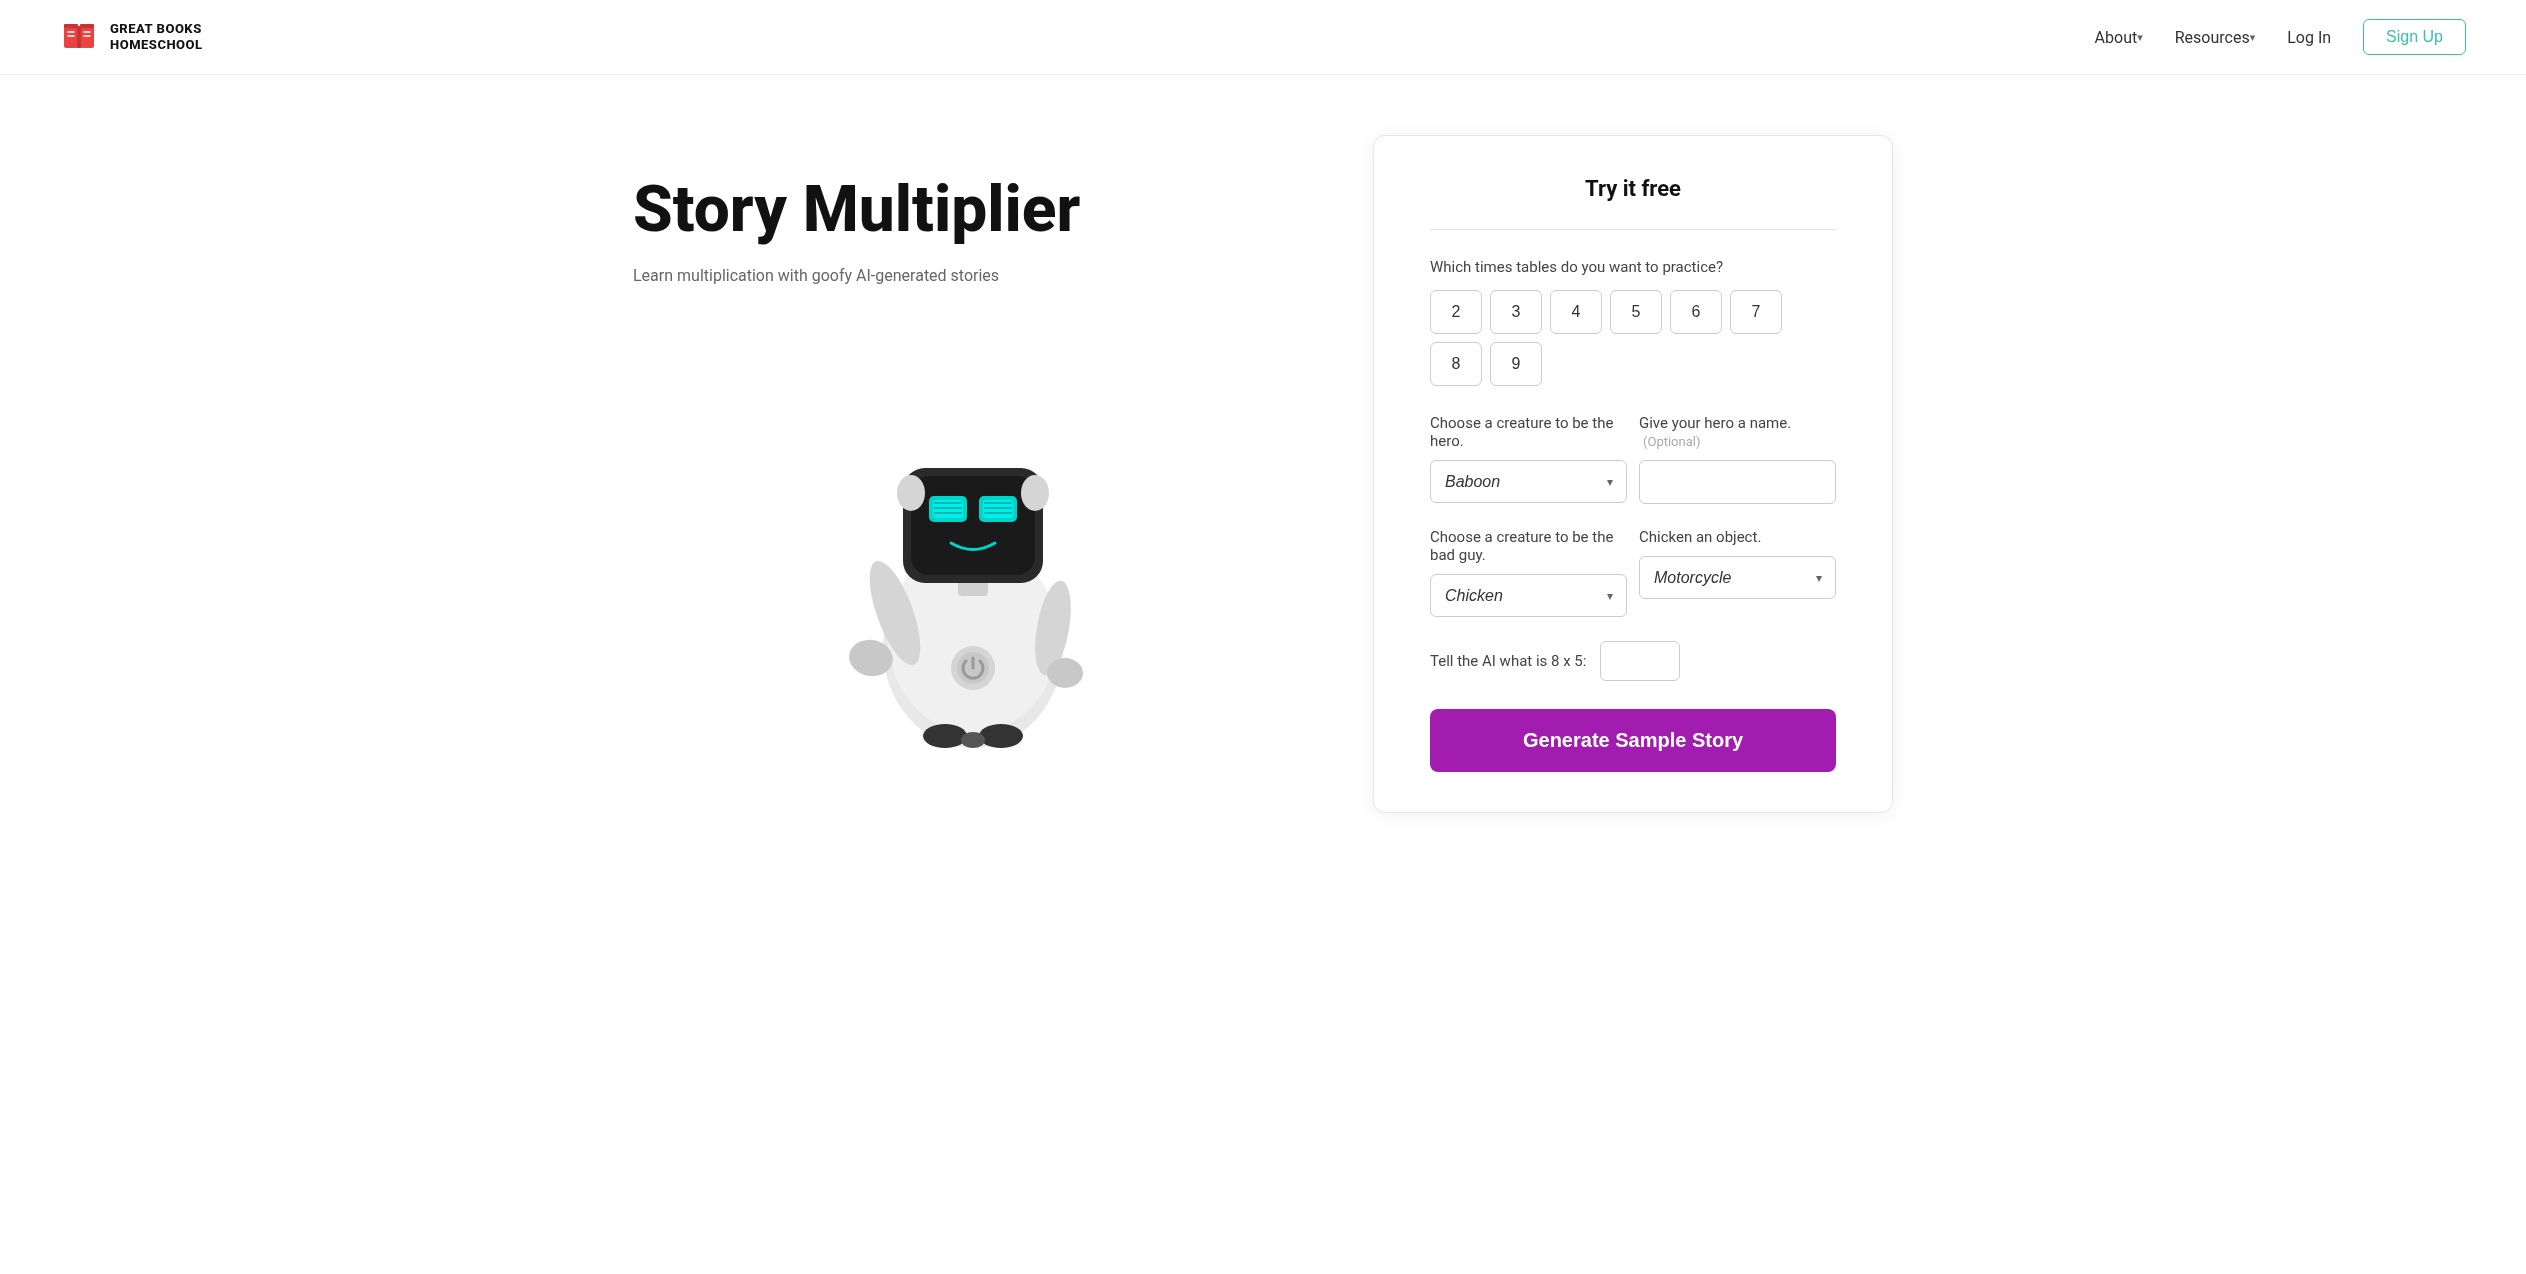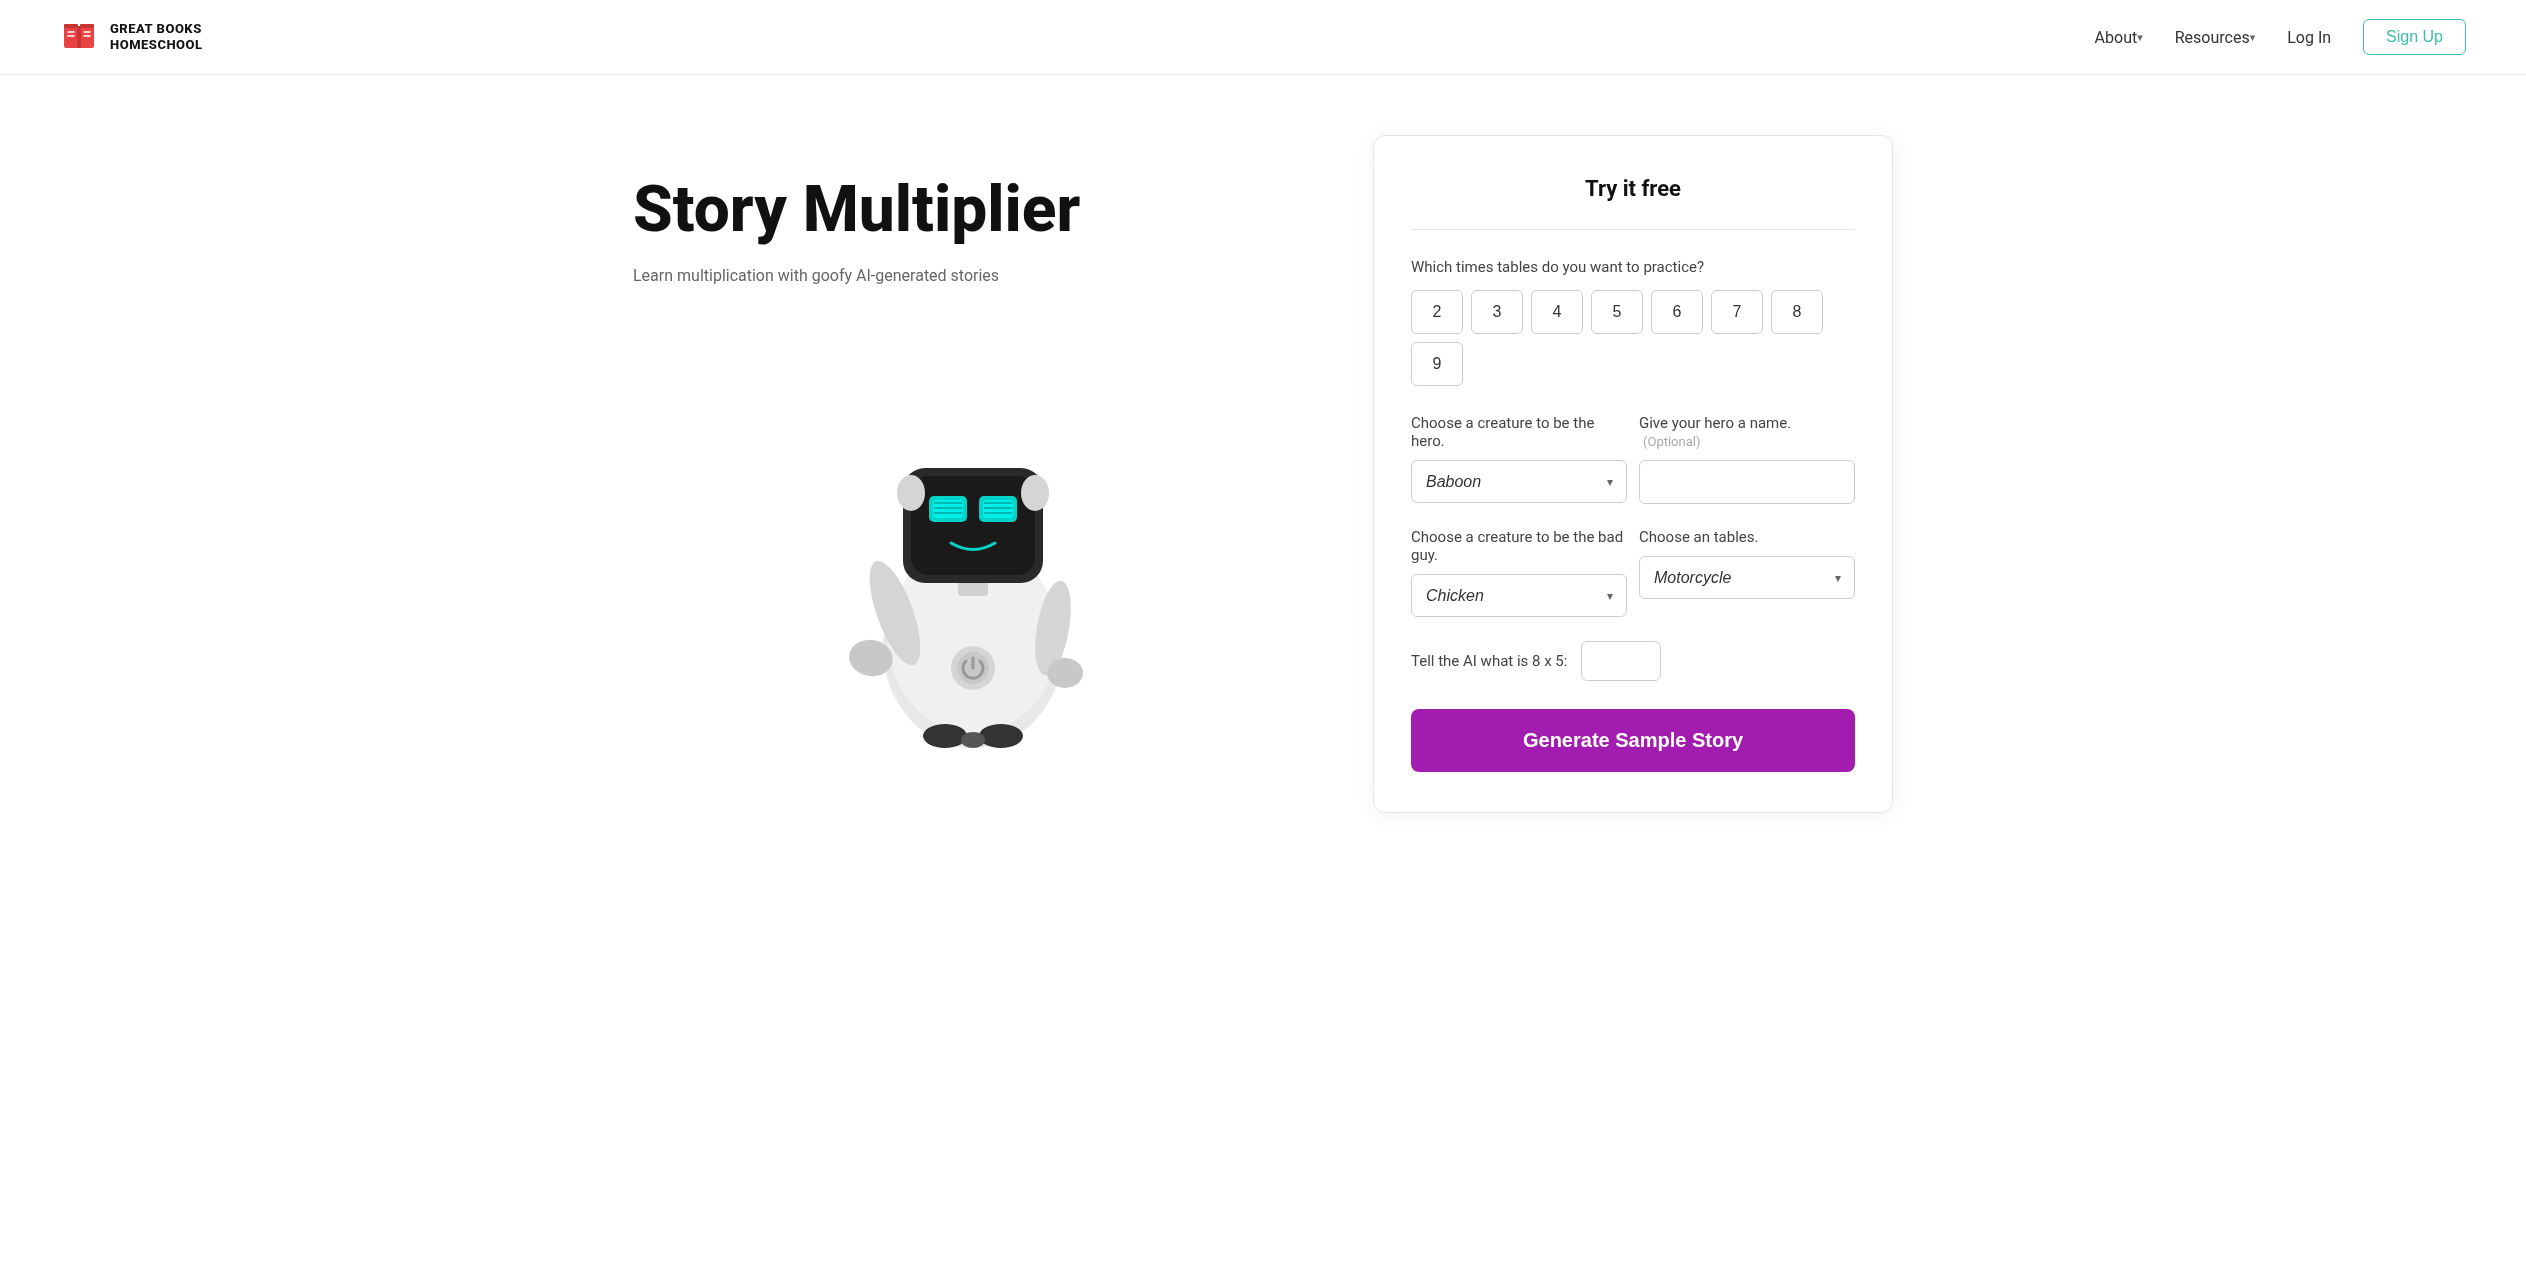--- a/index.html
+++ b/index.html
@@ -123,21 +123,21 @@
       width: 340px;
       height: 420px;
     }
 
     
     .right-side {
       flex: 0 0 520px;
       background: #fff;
       border: 1px solid #e5e5e5;
       border-radius: 12px;
-      padding: 40px 37px 40px;
+      padding: 40px 56px 40px;
       box-shadow: 0 2px 20px rgba(0,0,0,0.06);
     }
 
     .card-title {
       text-align: center;
       font-size: 22px;
       font-weight: 700;
       color: #111;
       margin-bottom: 28px;
     }
@@ -409,21 +409,21 @@
     <div class="two-col">
       <div class="form-col">
         <label class="field-label">Choose a creature to be the bad guy.</label>
         <div class="select-wrapper">
           <select class="form-select" id="badguy-select">
           <option value="Chicken">Chicken</option><option value="Bear">Bear</option><option value="Cat">Cat</option><option value="Crocodile">Crocodile</option><option value="Dog">Dog</option><option value="Dragon">Dragon</option><option value="Fox">Fox</option><option value="Lion">Lion</option><option value="Shark">Shark</option><option value="Snake">Snake</option><option value="Tiger">Tiger</option><option value="Wolf">Wolf</option></select>
           <span class="select-chevron">▾</span>
         </div>
       </div>
       <div class="form-col">
-        <label class="field-label">Choose an tables.</label>
+        <label class="field-label">Chicken an object.</label>
         <div class="select-wrapper">
           <select class="form-select" id="object-select">
           <option value="Motorcycle">Motorcycle</option><option value="Bicycle">Bicycle</option><option value="Book">Book</option><option value="Broom">Broom</option><option value="Cake">Cake</option><option value="Car">Car</option><option value="Chair">Chair</option><option value="Hat">Hat</option><option value="Lamp">Lamp</option><option value="Phone">Phone</option><option value="Shoe">Shoe</option><option value="Table">Table</option></select>
           <span class="select-chevron">▾</span>
         </div>
       </div>
     </div>
 
     
     <div class="math-row">

